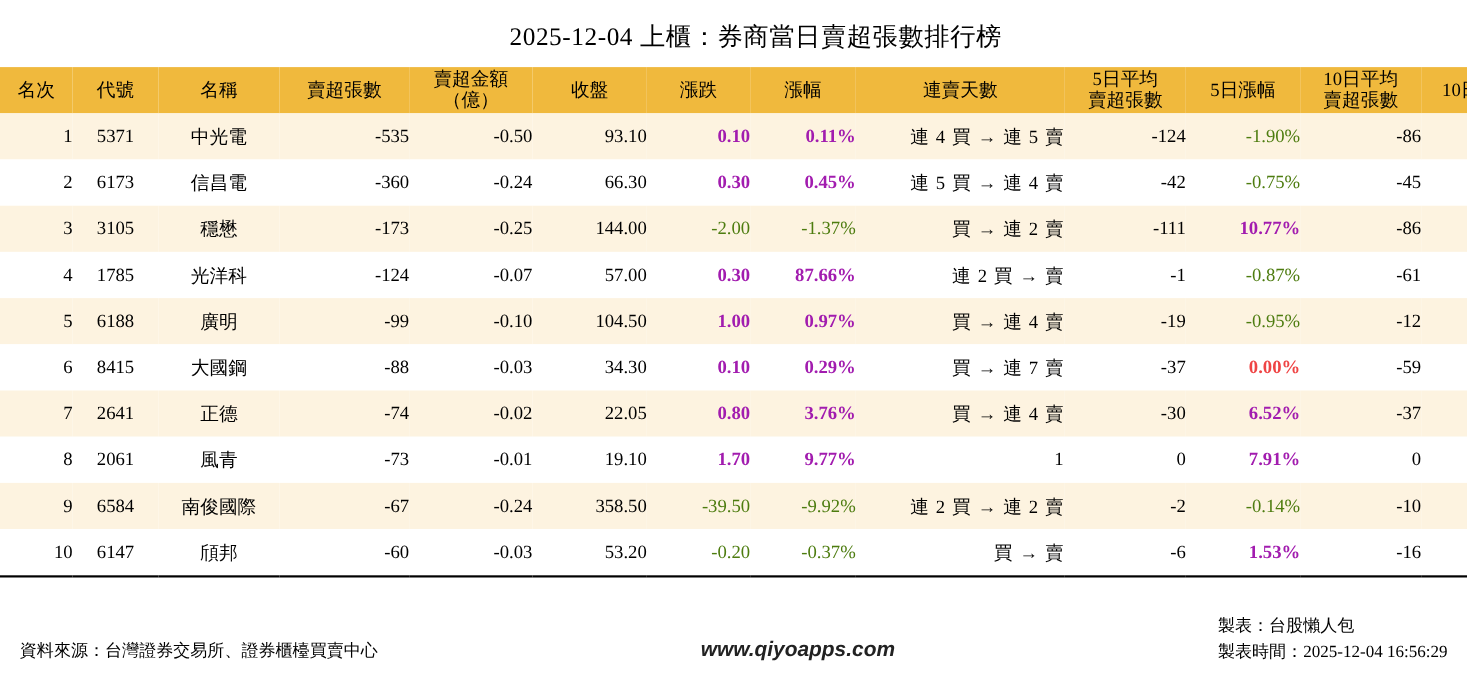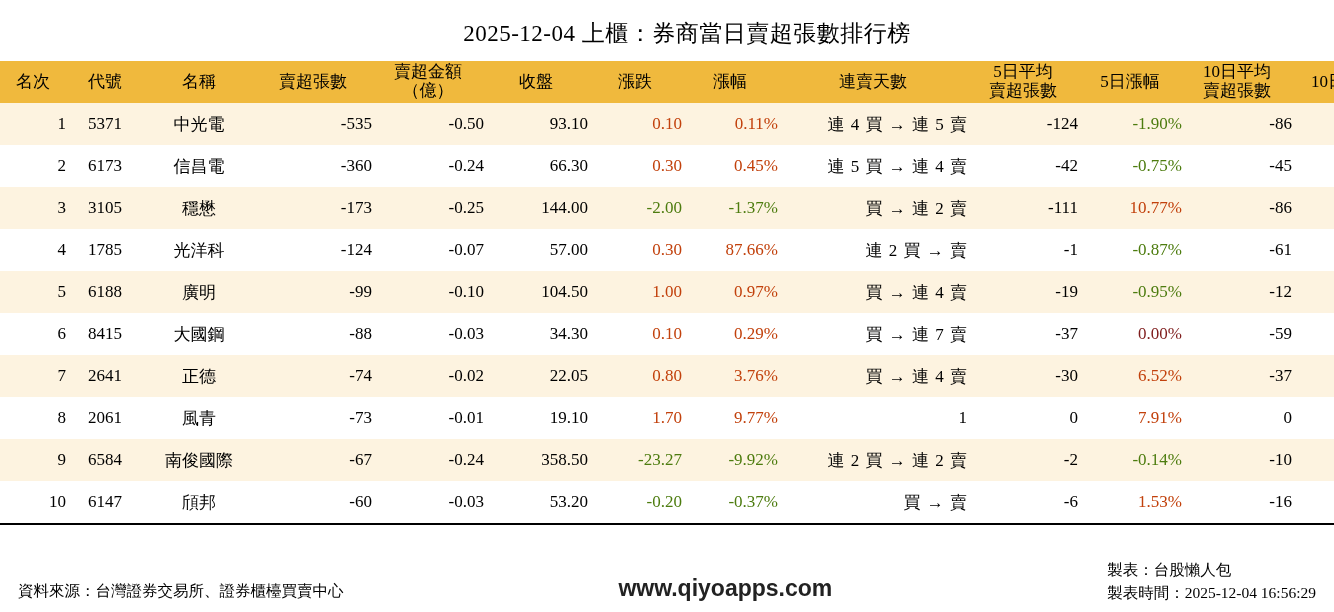--- a/index.html
+++ b/index.html
@@ -73,43 +73,44 @@
     text-align: center;
   }
   td.name {
     text-align: center;
   }
   td.streak {
     text-align: right;
     padding-right: 12px;
     letter-spacing: 1px;
   }
-  .up { color: #c2410c; }
+  .up { color: #a21caf; font-weight: bold; }
   .down { color: #4d7c0f; }
-  .flat { color: #7f1d1d; }
+  .flat { color: #ef4444; font-weight: bold; }
   .footer {
     position: absolute;
     left: 0;
     right: 0;
     bottom: 8px;
     padding: 0 18px;
     box-sizing: border-box;
     display: flex;
     justify-content: space-between;
     align-items: flex-end;
     font-size: 15.5px;
   }
   .footer .left {
     text-align: right;
     padding-bottom: 2px;
   }
   .footer .center {
     font-family: "Liberation Sans", sans-serif;
+    font-style: italic;
     font-weight: bold;
-    font-size: 23px;
+    font-size: 19px;
     color: #222;
     padding-bottom: 2px;
     margin-top: 28px;
   }
   .footer .right {
     text-align: left;
     line-height: 1.45;
   }
 </style>
 </head>
@@ -282,21 +283,21 @@
           <td class="num">0</td>
           <td class="num up">8.52%</td>
         </tr>
         <tr class="odd">
           <td class="num">9</td>
           <td class="center">6584</td>
           <td class="name">南俊國際</td>
           <td class="num">-67</td>
           <td class="num">-0.24</td>
           <td class="num">358.50</td>
-          <td class="num down">-23.27</td>
+          <td class="num down">-39.50</td>
           <td class="num down">-9.92%</td>
           <td class="streak">連 2 買 → 連 2 賣</td>
           <td class="num">-2</td>
           <td class="num down">-0.14%</td>
           <td class="num">-10</td>
           <td class="num down">-1.38%</td>
         </tr>
         <tr class="even">
           <td class="num">10</td>
           <td class="center">6147</td>

